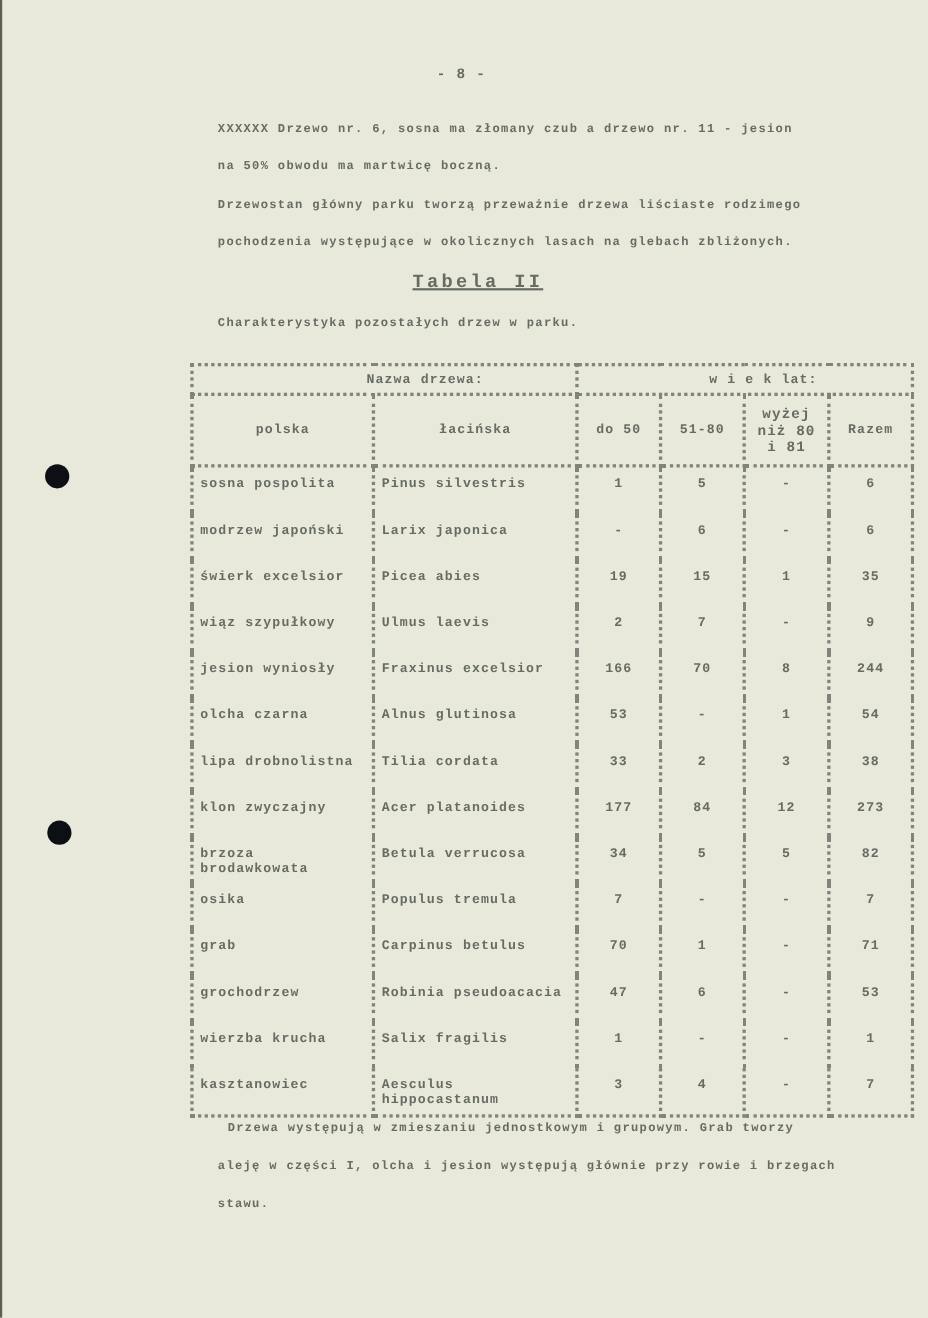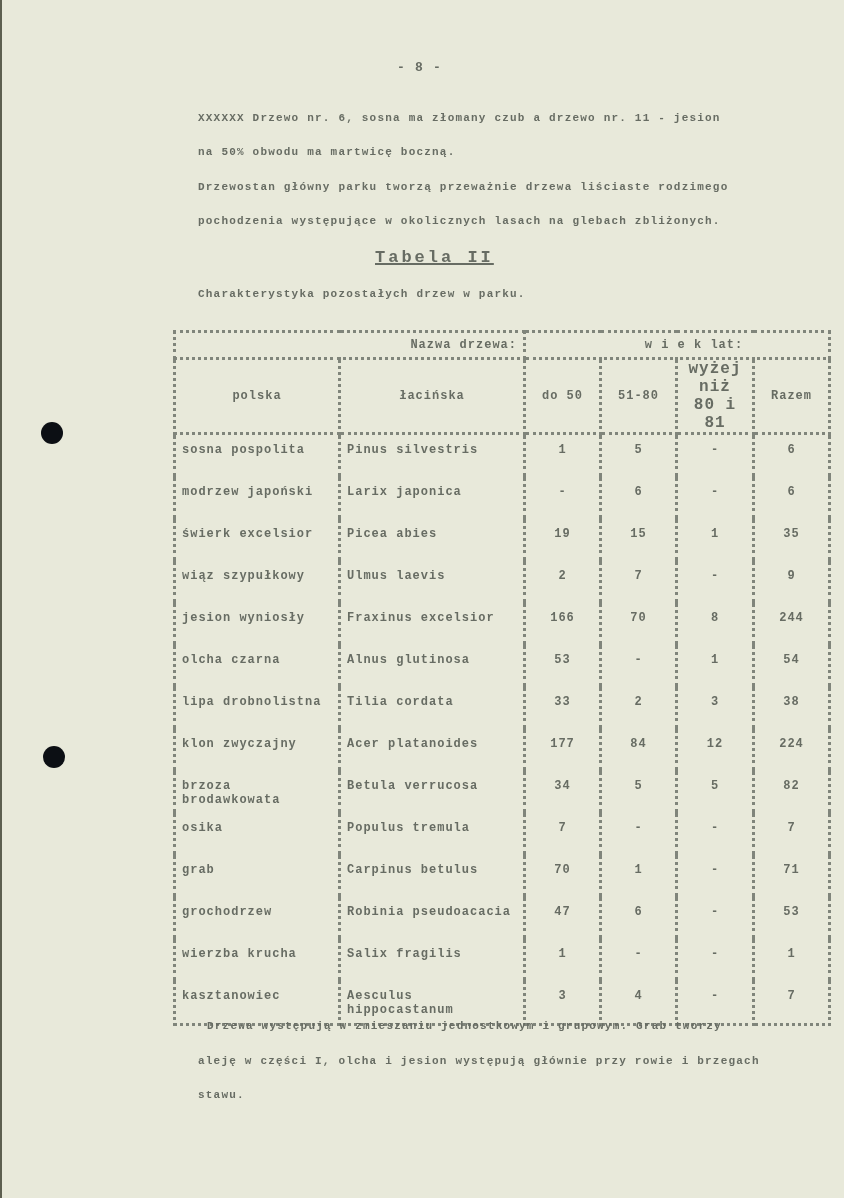--- a/index.html
+++ b/index.html
@@ -33,29 +33,29 @@
 <div class="txt" style="left:198px;top:146px;">na 50% obwodu ma martwicę boczną.</div>
 <div class="txt" style="left:198px;top:181px;">Drzewostan główny parku tworzą przeważnie drzewa liściaste rodzimego</div>
 <div class="txt" style="left:198px;top:215px;">pochodzenia występujące w okolicznych lasach na glebach zbliżonych.</div>
 
 <div class="txt title">Tabela II</div>
 <div class="txt" style="left:198px;top:288px;">Charakterystyka pozostałych drzew w parku.</div>
 
 <table>
   <thead>
     <tr>
-      <th colspan="2" style="text-align:right;padding-left:80px;">Nazwa drzewa:</th>
+      <th colspan="2" style="text-align:center;padding-left:80px;">Nazwa drzewa:</th>
       <th colspan="4" style="text-align:center;padding-left:40px;">w i e k  lat:</th>
     </tr>
     <tr class="hdr2">
       <th class="pol">polska</th>
       <th class="lat">łacińska</th>
       <th>do 50</th>
       <th>51-80</th>
-      <th style="width:62px;white-space:normal;font-size:16px;">wyżej niż 80 i 81</th>
+      <th style="width:62px;white-space:normal;font-size:13px;">wyżej niż 80 i 81</th>
       <th>Razem</th>
     </tr>
   </thead>
   <tbody id="tbody">
       <tr>
         <td>sosna pospolita</td>
         <td>Pinus silvestris</td>
         <td class="num">1</td>
         <td class="num">5</td>
         <td class="num">-</td>
@@ -108,21 +108,21 @@
         <td class="num">2</td>
         <td class="num">3</td>
         <td class="num">38</td>
       </tr>
       <tr>
         <td>klon zwyczajny</td>
         <td>Acer platanoides</td>
         <td class="num">177</td>
         <td class="num">84</td>
         <td class="num">12</td>
-        <td class="num">224</td>
+        <td class="num">273</td>
       </tr>
       <tr>
         <td>brzoza brodawkowata</td>
         <td>Betula verrucosa</td>
         <td class="num">34</td>
         <td class="num">5</td>
         <td class="num">5</td>
         <td class="num">82</td>
       </tr>
       <tr>

